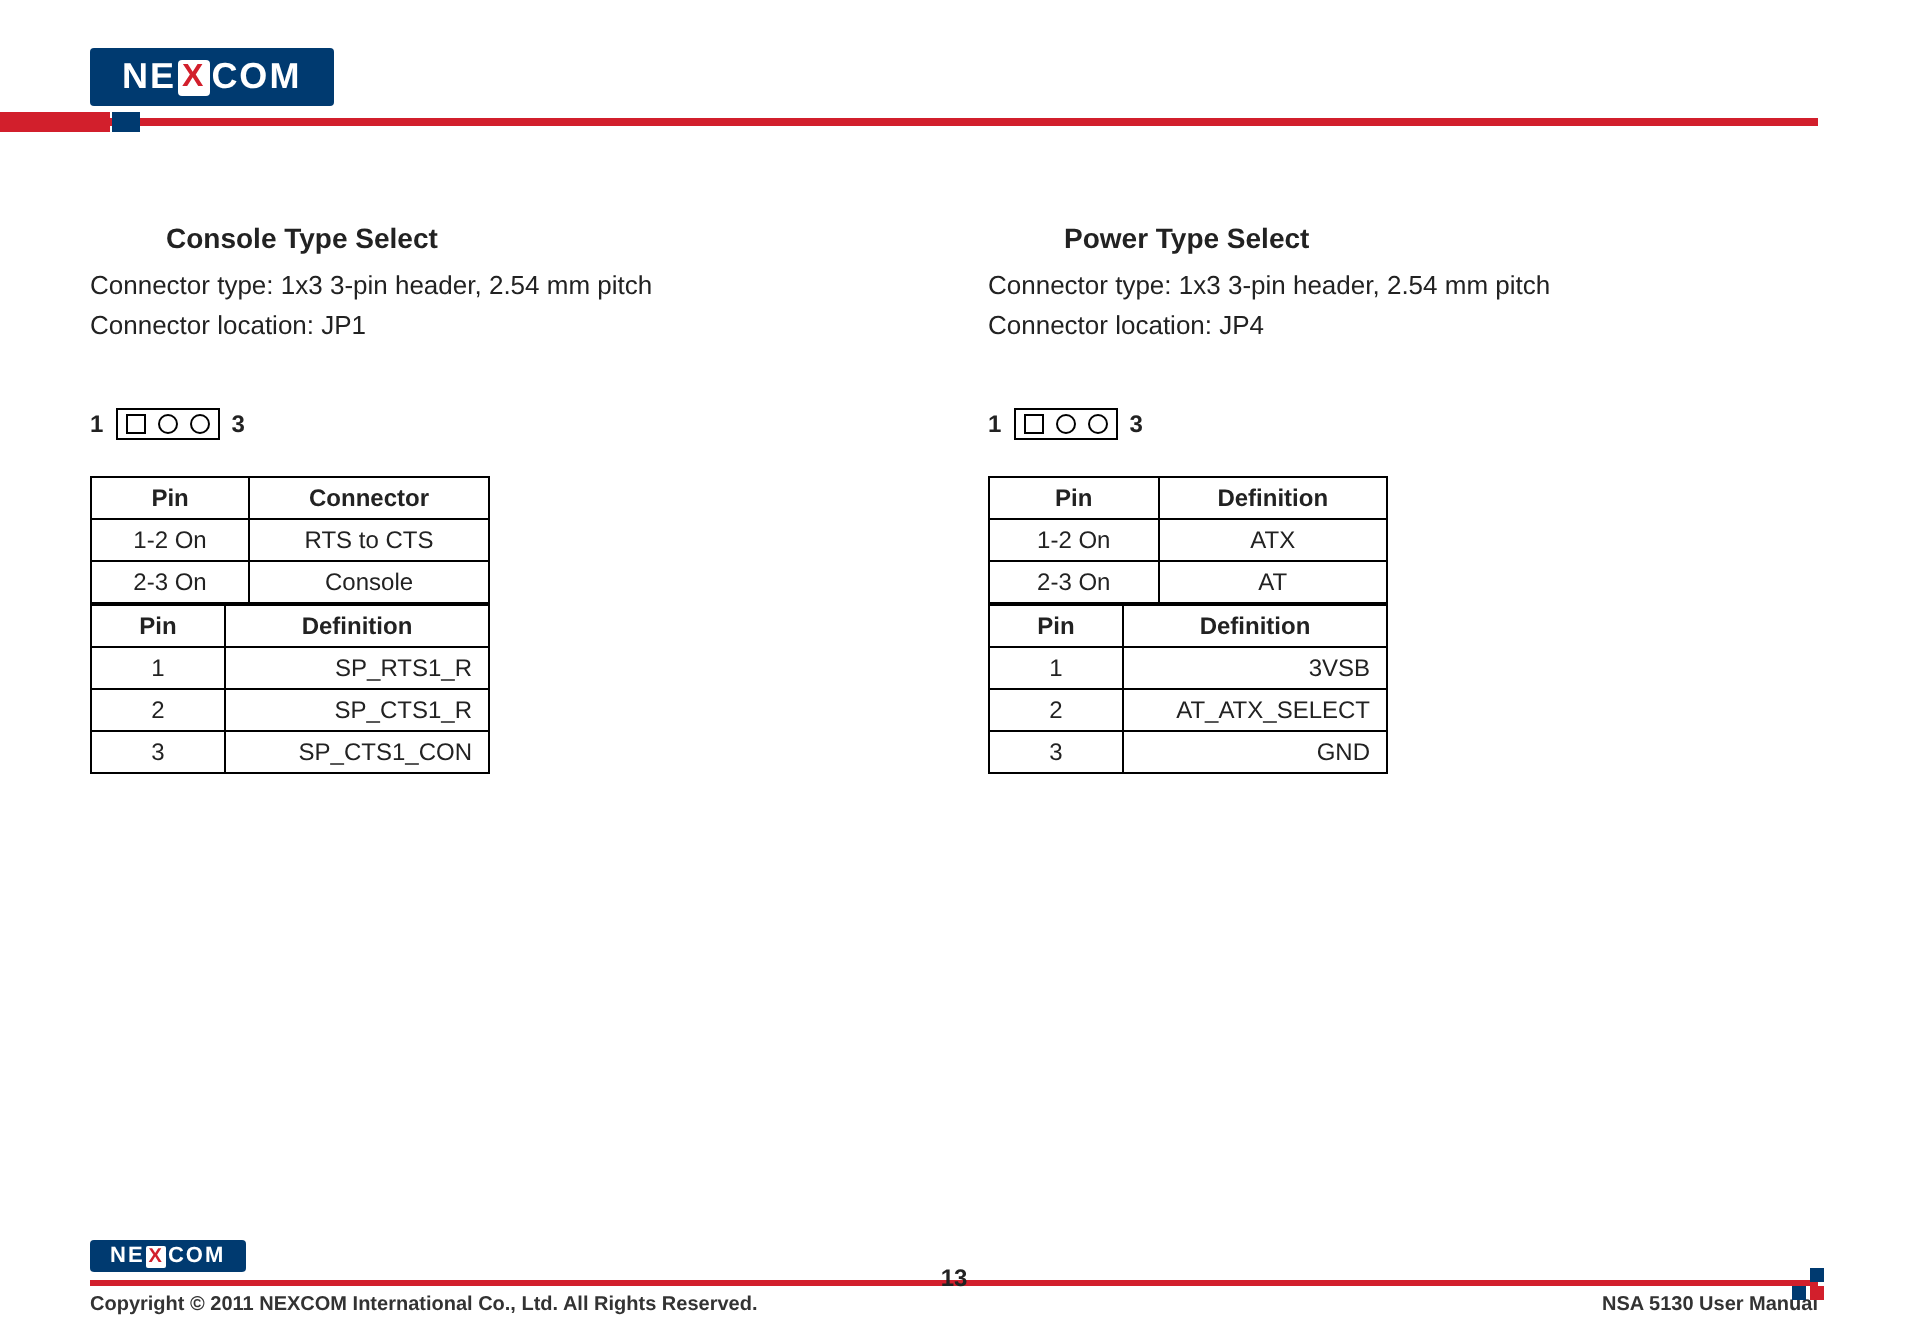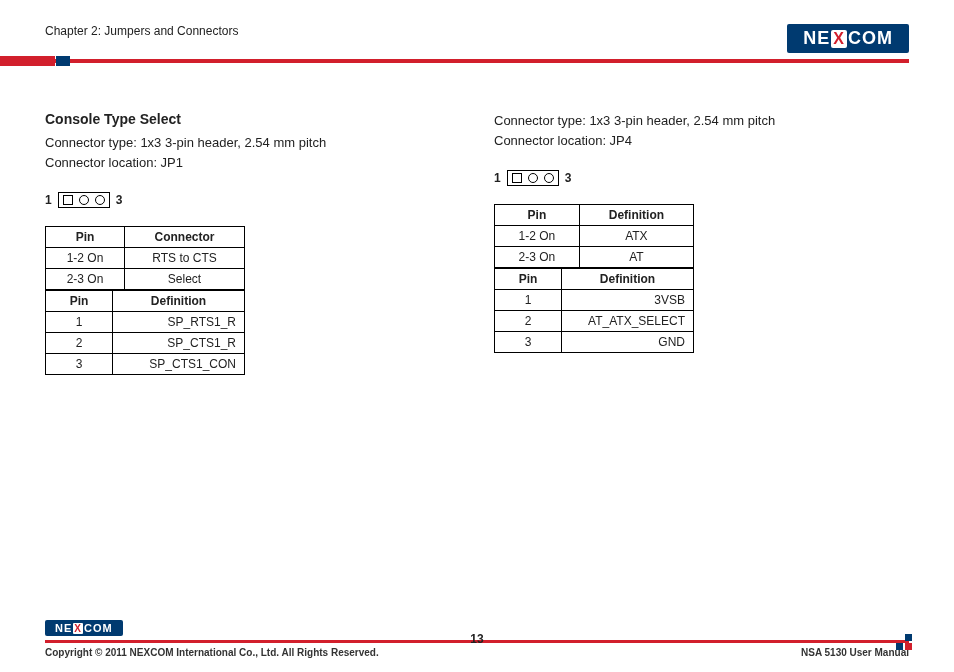--- a/index.html
+++ b/index.html
@@ -71,25 +71,26 @@
     margin-top: 48px;
     gap: 34px;
   }
   .col {
     flex: 1;
   }
   .section-title {
     font-weight: bold;
     font-size: 14px;
     margin-bottom: 6px;
+    margin-left: 38px;
   }
   .desc {
     font-size: 13px;
     line-height: 1.5;
-    margin-bottom: 20px;
+    margin-bottom: 32px;
   }
   .jumper-dia {
     display: flex;
     align-items: center;
     gap: 6px;
     margin-bottom: 18px;
   }
   .jlabel { font-weight: bold; font-size: 12px; }
   .jbox {
     border: 1px solid #000;
@@ -165,21 +166,20 @@
     bottom: 12px;
     font-weight:bold;
     font-size:12px;
   }
 </style>
 </head>
 <body>
 
 <div class="page">
   <div class="top-row">
-    <div class="chapter">Chapter 2: Jumpers and Connectors</div>
     <div class="logo-top">
       <span>NE</span>
         <span class="x">X</span>
         <span>COM</span>
     </div>
   </div>
   <div class="redbar">
     <div class="redbar-inner"></div>
     <div class="redbar-blue"></div>
   </div>
@@ -207,21 +207,21 @@
             <tr>
           <th>Pin</th>
           <th>Connector</th>
         </tr>
         <tr>
           <td>1-2 On</td>
           <td>RTS to CTS</td>
         </tr>
         <tr>
           <td>2-3 On</td>
-          <td>Select</td>
+          <td>Console</td>
         </tr>
       </tbody>
         </table>
 
       <table class="t2">
         <tbody>
             <tr>
           <th style="width:50px">Pin</th>
           <th>Definition</th>
         </tr>
@@ -235,20 +235,21 @@
         </tr>
         <tr>
           <td>3</td>
           <td>SP_CTS1_CON</td>
         </tr>
       </tbody>
         </table>
     </div>
 
     <div class="col">
+      <div class="section-title">Power Type Select</div>
       <div class="desc">
         <span>Connector type: 1x3 3-pin header, 2.54 mm pitch</span><br>
         <span>Connector location: JP4</span>
       </div>
       <div class="jumper-dia">
         <span class="jlabel">1</span>
         <span class="jbox">
           <span class="sq"></span>
           <span class="cir"></span>
           <span class="cir"></span>

